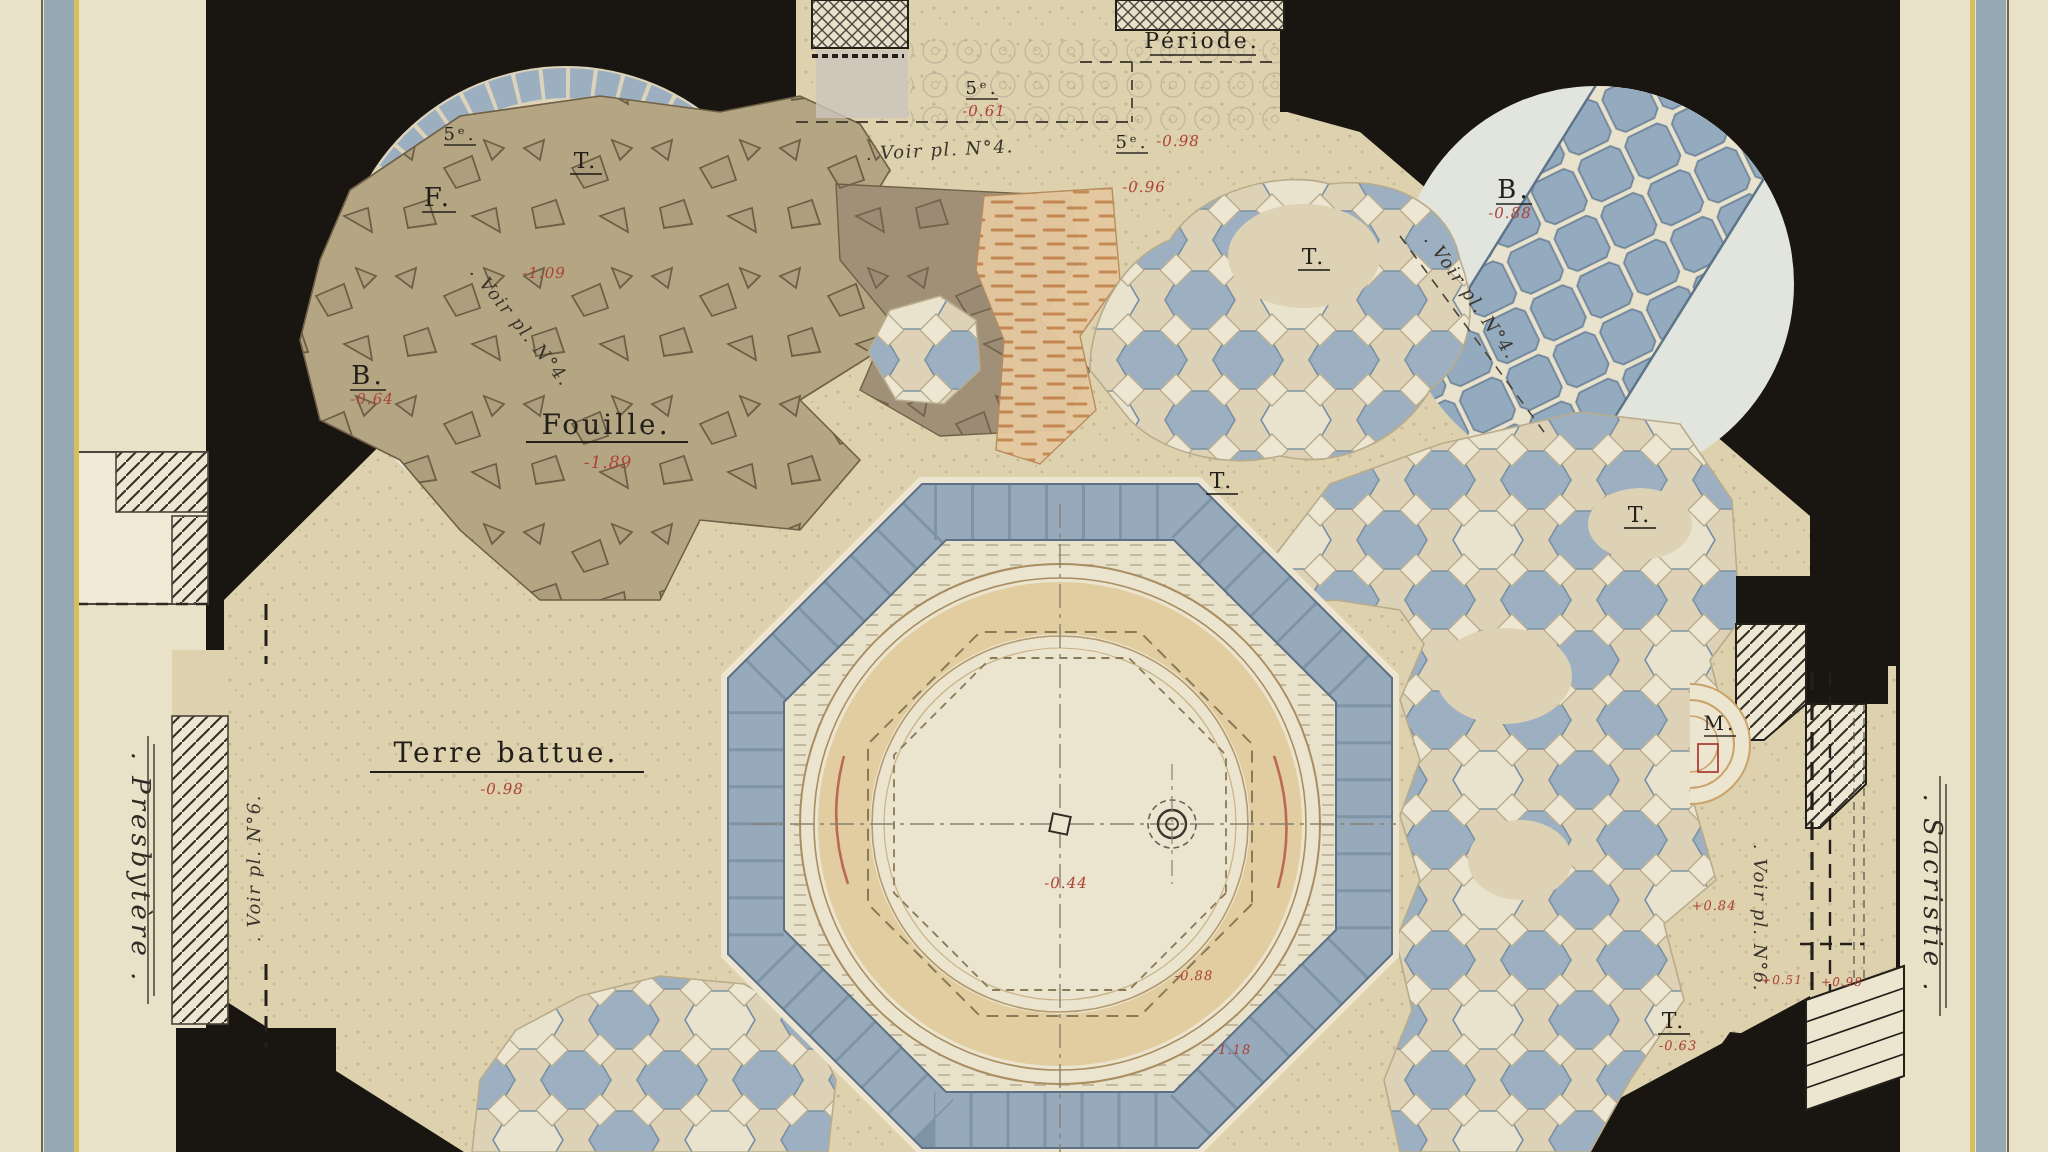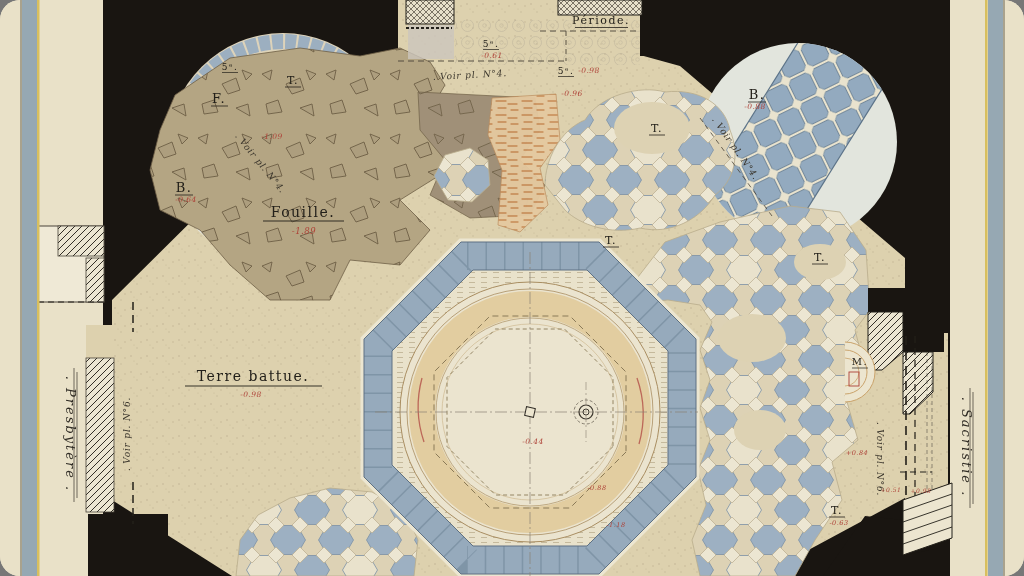--- a/index.html
+++ b/index.html
@@ -1,17 +1,17 @@
 <!DOCTYPE html>
 <html><head>
 <meta charset="utf-8">
 <style>
   html,body{margin:0;padding:0;background:#777;}
   .stage{position:relative;width:1024px;height:576px;overflow:hidden;background:#e9e1c8;
-         font-family:"DejaVu Serif", serif;border-radius:20px;}
+         font-family:"DejaVu Serif", serif;}
   svg{display:block}
   text{user-select:none}
   .inklabel{fill:#23201a;letter-spacing:1.5px;}
   .redlvl{fill:#ae4137;font-style:italic;letter-spacing:.5px;}
   .voir{fill:#3a352c;font-style:italic;letter-spacing:.8px;}
   .marginlbl{fill:#2f2b24;font-style:italic;letter-spacing:2px;}
 </style>
 </head>
 <body>
 

